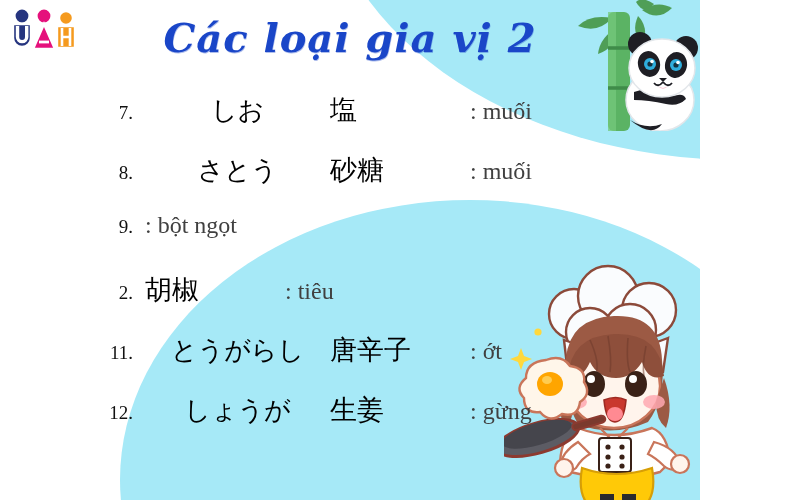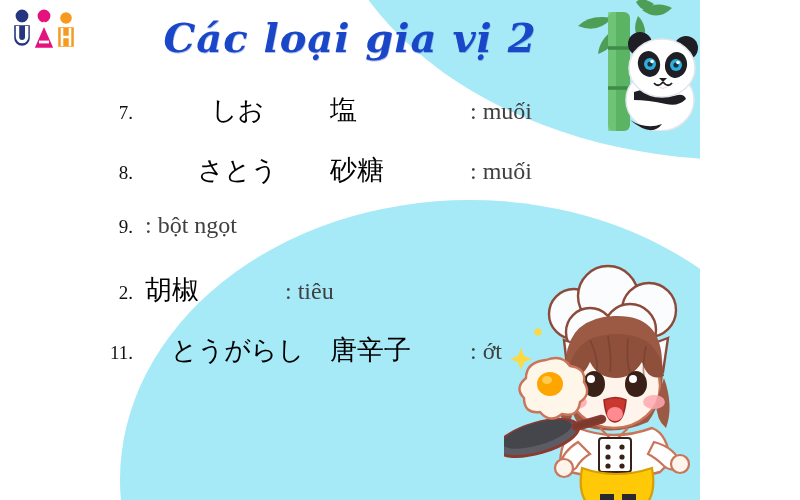--- a/index.html
+++ b/index.html
@@ -168,20 +168,26 @@
       <div class="c-vi">: tiêu</div>
     </div>
 
     <div class="row">
       <div class="c-num">11.</div>
       <div class="c-kana">とうがらし</div>
       <div class="c-kanji">唐辛子</div>
       <div class="c-vi">: ớt</div>
     </div>
 
+    <div class="row">
+      <div class="c-num">12.</div>
+      <div class="c-kana">しょうが</div>
+      <div class="c-kanji">生姜</div>
+      <div class="c-vi">: gừng</div>
+    </div>
 
   </div>
 
   <div class="panda-art">
     <svg width="150" height="135" viewBox="0 0 150 135">
 
       <g fill="#4F9E57">
         <path d="M62 22 q-22 -4 -34 8 q20 8 34 -8 z"></path>
         <path d="M70 30 q-20 10 -22 28 q18 -6 22 -28 z"></path>
         <path d="M86 6 q6 -6 18 2 q-10 12 -18 -2 z"></path>

